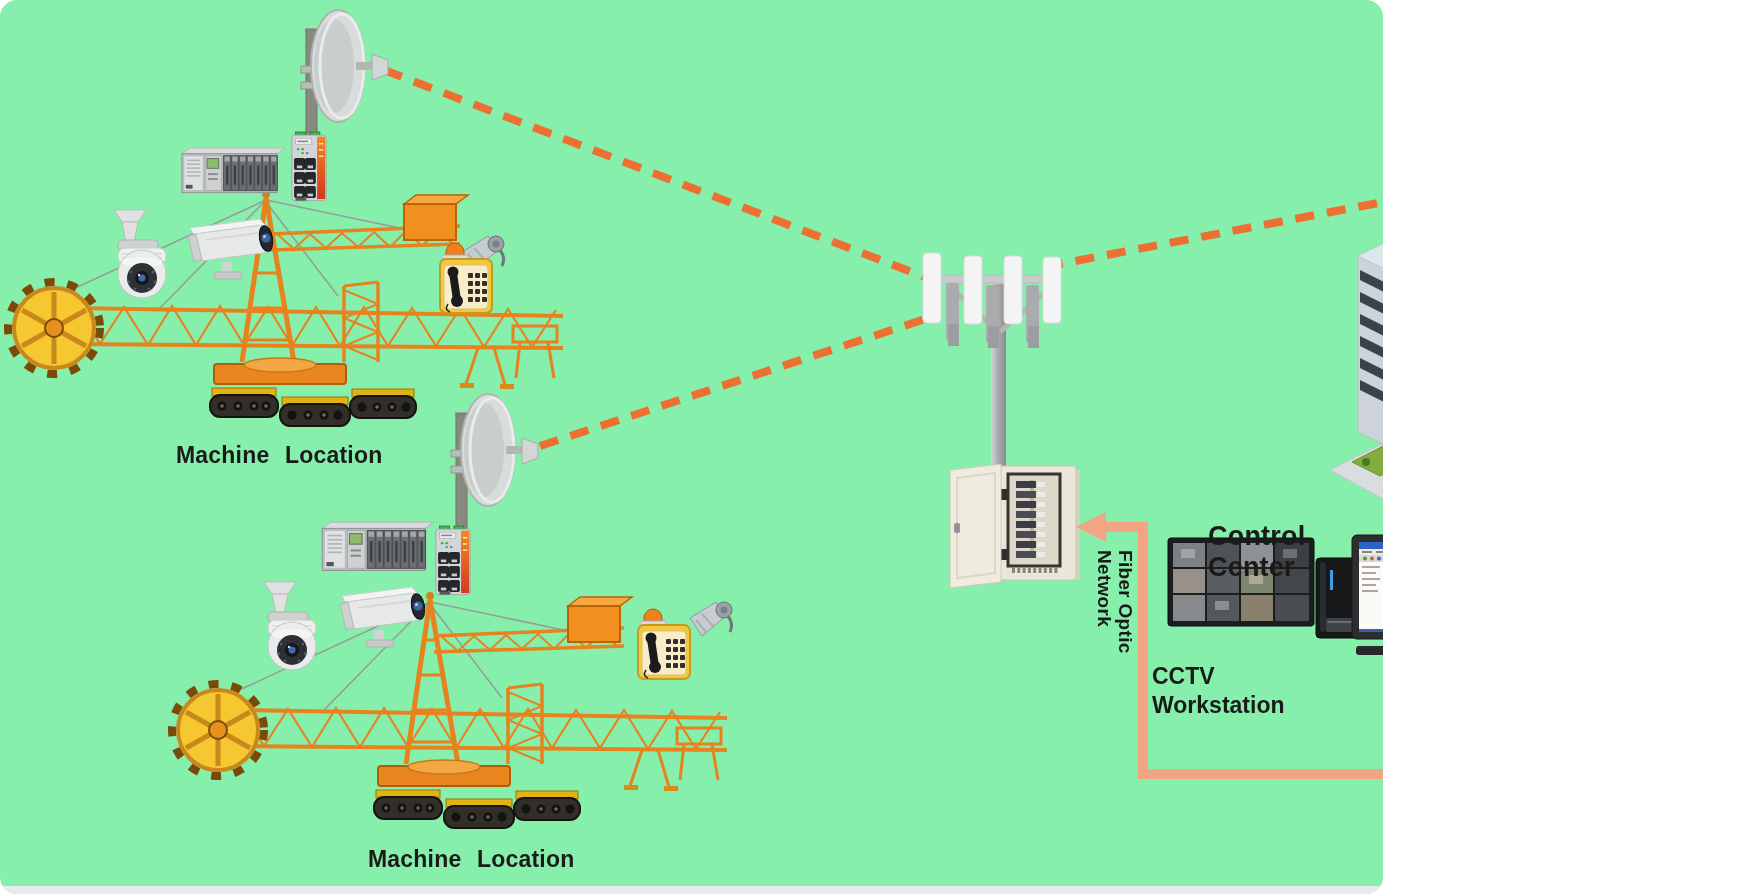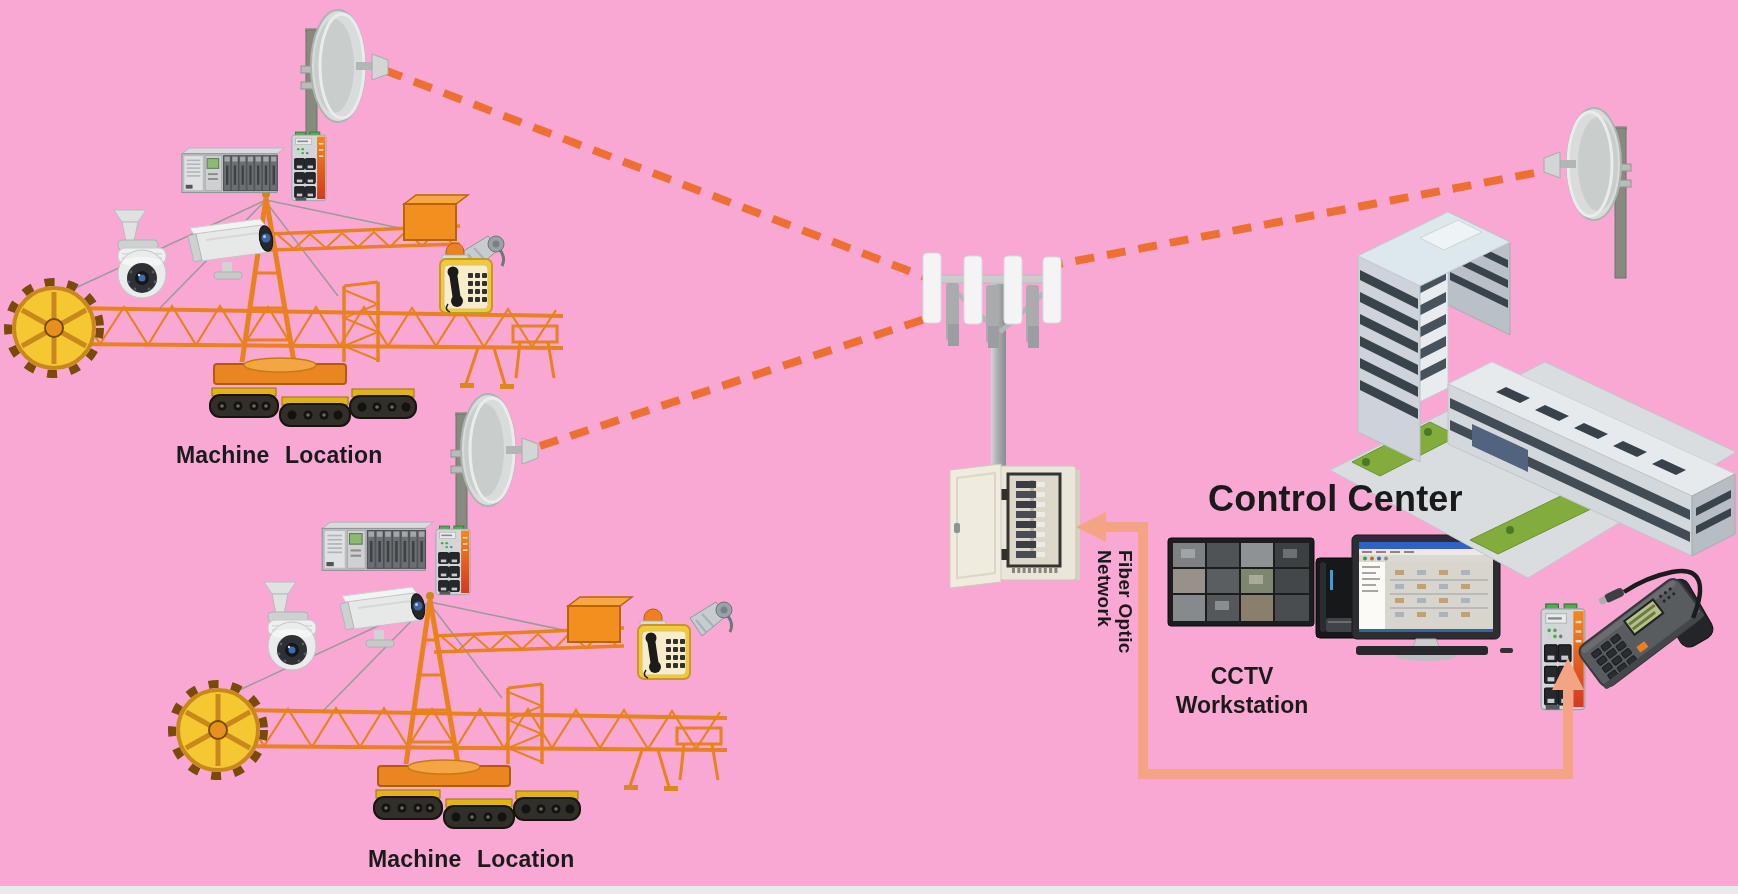--- a/index.html
+++ b/index.html
@@ -1,22 +1,22 @@
 <!DOCTYPE html>
 <html style="--wireless-link: #ed7032; --fiber-link: #f2a485; --machine-orange: #e8821e; --bucket-wheel-yellow: #f2c230; --label-text: #1a1a1a;"><head>
 <meta charset="utf-8">
 <style>
   html,body{margin:0;padding:0;background:#ffffff;}
-  .stage{position:relative;width:1738px;height:894px;background:#f9a8d4;overflow:hidden;
-         font-family:"Liberation Sans",sans-serif;}
+  .stage{position:relative;width:1383px;height:894px;background:#86efac;overflow:hidden;
+         font-family:"Liberation Sans",sans-serif;border-radius:17px;}
   .scene{position:absolute;left:0;top:0;}
   .lbl{position:absolute;font-weight:bold;color:var(--label-text,#1a1a1a);}
   .machine-lbl{font-size:23px;word-spacing:9px;letter-spacing:.2px;}
-  .cc-lbl{font-size:36px;letter-spacing:.2px;}
-  .ws-lbl{font-size:23px;line-height:29px;text-align:center;width:180px;}
+  .cc-lbl{font-size:27px;letter-spacing:.2px;margin-top:43px;}
+  .ws-lbl{font-size:23px;line-height:29px;text-align:left;width:180px;}
   .fiber-lbl{writing-mode:vertical-rl;font-size:19px;line-height:21px;height:142px;
              letter-spacing:.3px;font-weight:bold;}
   .bottom-strip{position:absolute;left:0;bottom:0;width:100%;height:8px;background:#e9eaeb;}
 </style>
 </head>
 <body>
 
 <div class="stage">
 
 <svg class="scene" width="1738" height="894" viewBox="0 0 1738 894">

